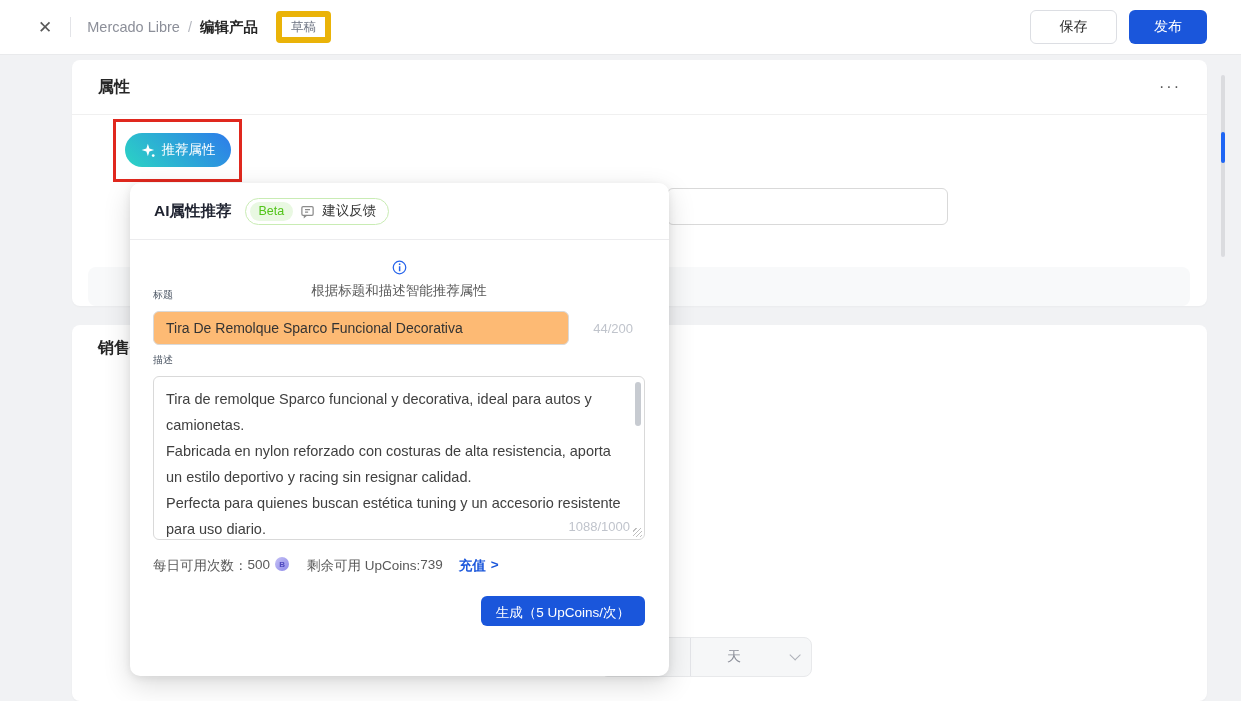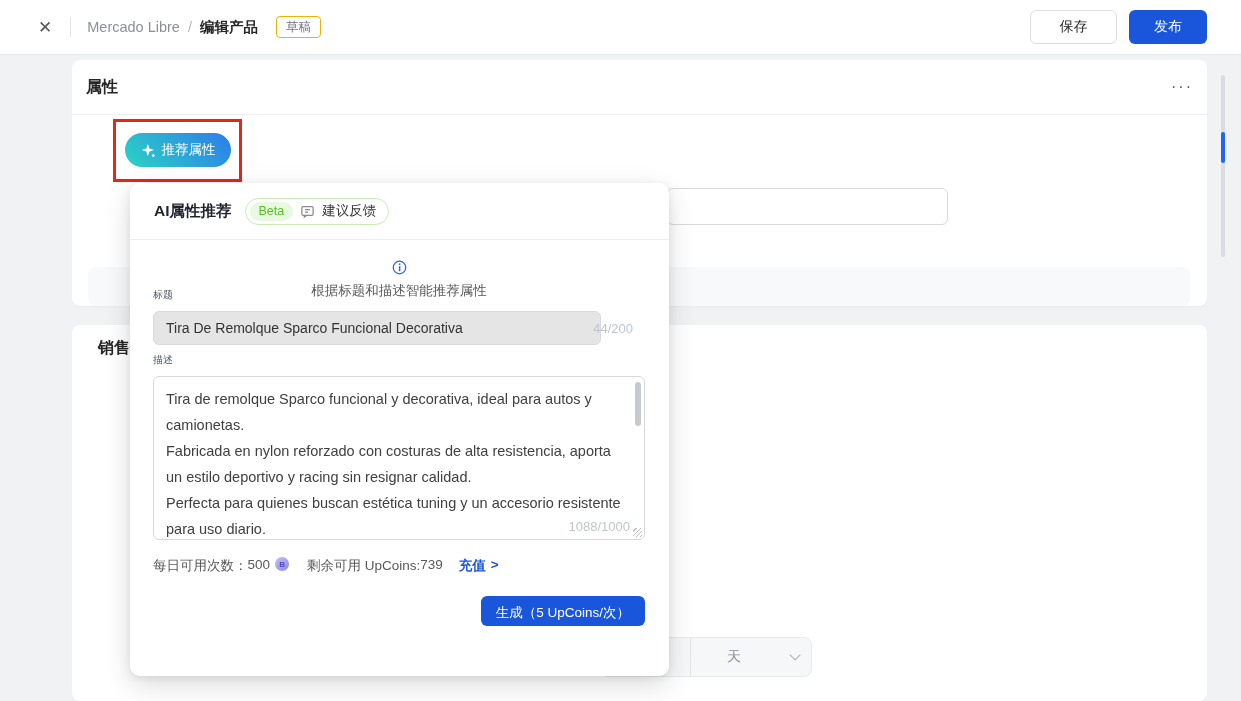--- a/index.html
+++ b/index.html
@@ -10,34 +10,34 @@
   
   .topbar { position:absolute; left:0; top:0; width:1241px; height:55px; background:#fff;
             border-bottom:1px solid #e9eaec; display:flex; align-items:center; justify-content:space-between; z-index:10; }
   .hleft { display:flex; align-items:center; padding-left:38px; }
   .close-x { font-size:17px; color:#595959; cursor:pointer; line-height:1; }
   .vdiv { width:1px; height:20px; background:#e3e4e8; margin:0 16px 0 18px; }
   .crumb { display:flex; align-items:center; font-size:14.5px; }
   .crumb-app { color:#8c8f99; }
   .crumb-sep { color:#b4b7bf; margin:0 8px; }
   .crumb-page { color:#262626; font-weight:700; }
-  .status-badge { margin-left:18px; font-size:12.5px; color:#6b7280; border:1px solid #eab308;
+  .status-badge { margin-left:18px; font-size:12.5px; color:#6b7280; border:6px solid #eab308;
                   border-radius:4px; padding:2px 9px; line-height:16px; background:#fff; }
   .hright { display:flex; align-items:center; gap:12px; padding-right:34px; }
   .btn { border:none; cursor:pointer; font-family:inherit; }
   .btn.ghost { width:87px; height:34px; background:#fff; border:1px solid #dcdee3; border-radius:6px;
                font-size:14px; color:#262626; }
   .btn.primary { background:#1a56db; color:#fff; border-radius:6px; font-size:14px; }
   .btn.publish { width:78px; height:34px; }
 
   
   .card { position:absolute; background:#fff; border-radius:8px; box-shadow:0 1px 2px rgba(0,0,0,0.03); }
   .card-attrs { left:72px; top:60px; width:1135px; height:246px; }
   .card-attrs .card-head { height:55px; border-bottom:1px solid #f0f0f0; display:flex; align-items:center;
-                           justify-content:space-between; padding:0 14px; }
+                           justify-content:space-between; padding:0 26px; }
   .card-title { font-size:16px; font-weight:700; color:#262626; }
   .more-dots { color:#595959; font-size:16px; letter-spacing:2px; cursor:pointer; line-height:10px; }
 
   .annotation { position:absolute; left:41px; top:59px; width:129px; height:63px;
                 border:3px solid #e0281e; z-index:5; pointer-events:none; }
   .grad-btn { position:absolute; left:53px; top:73px; width:106px; height:34px; border:none; border-radius:17px;
               background:linear-gradient(45deg, #2bd4c4, #2d7bea); color:#fff; font-size:13.5px;
               display:flex; align-items:center; justify-content:center; gap:6px; cursor:pointer;
               font-family:inherit; z-index:4; }
   .sparkle { display:inline-flex; width:15px; height:15px; }
@@ -67,22 +67,22 @@
   .beta-pill { display:flex; align-items:center; margin-left:13px; border:1px solid #c9ecb4; border-radius:15px;
                padding:3px 12px 3px 4px; gap:7px; cursor:pointer; background:#fff; }
   .beta-badge { background:#e9f8e2; color:#52c41a; font-size:12.5px; border-radius:11px; padding:2px 9px; line-height:15px; }
   .msg-icon { display:inline-flex; width:15px; height:15px; }
   .fb-label { font-size:13.5px; color:#333; }
   .pop-body { padding:0 24px 0 23px; }
   .info-row { margin-top:20px; display:flex; align-items:center; gap:7px; font-size:13.5px; color:#595959; height:20px;flex-direction:column; }
   .info-icon { display:inline-flex; width:15px; height:15px; }
   .fld-label { display:block; margin-top:8px; font-size:10px; color:#4b5563; }
   .field { position:relative; margin-top:9px; }
-  .title-input { width:448px; height:34px; border:1px solid #d9d9d9; border-radius:6px; padding:0 70px 0 12px;
-                 font-size:14px; color:#333; font-family:inherit; outline:none; background:#e5e5e5; }
+  .title-input { width:416px; height:34px; border:1px solid #d9d9d9; border-radius:6px; padding:0 70px 0 12px;
+                 font-size:14px; color:#333; font-family:inherit; outline:none; background:#fdba74; }
   .counter { position:absolute; right:12px; top:50%; transform:translateY(-50%); font-size:13px; color:#c0c4cc; }
   .ta-box { position:relative; margin-top:9px; width:492px; height:164px; border:1px solid #d9d9d9; border-radius:6px;
             background:#fff; overflow:hidden; }
   .ta-text { white-space:pre-wrap; font-size:14.5px; line-height:26px; color:#404040; padding:9px 20px 0 12px;
              height:100%; overflow:hidden; }
   .ta-thumb { position:absolute; right:3px; top:5px; width:6px; height:44px; background:#c7cbd1; border-radius:3px; }
   .ta-counter { top:auto; bottom:5px; right:14px; transform:none; }
   .resize-grip { position:absolute; right:2px; bottom:2px; width:9px; height:9px;
                  background:repeating-linear-gradient(135deg, transparent 0 2px, #bfbfbf 2px 3px); }
   .usage-row { margin-top:17px; display:flex; font-size:13.5px; color:#595959; }

